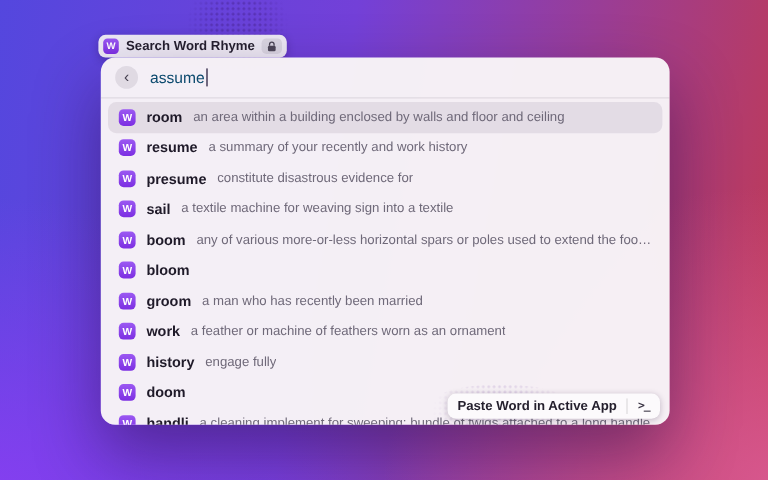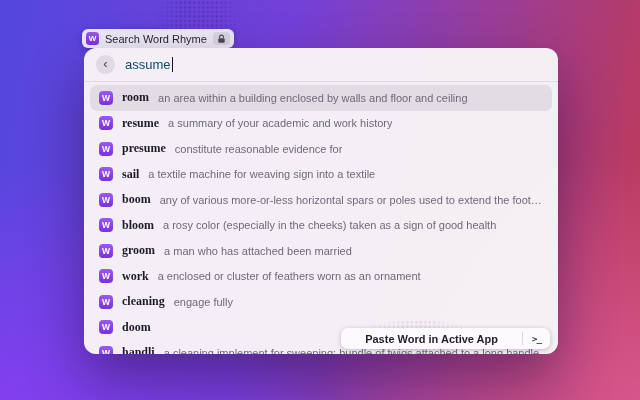--- a/index.html
+++ b/index.html
@@ -34,21 +34,21 @@
     display:flex; align-items:center; gap:6px; padding:0 4px;
     background:rgba(243,240,245,.96); border-radius:6px;
     box-shadow:0 2px 7px rgba(35,8,60,.28);
   }
   .app-icon {
     width:13px; height:13px; border-radius:3.5px; flex-shrink:0;
     background:linear-gradient(180deg,#9b59f2,#7c2fe2);
     color:#fff; font-size:8px; font-weight:bold;
     display:flex; align-items:center; justify-content:center;
   }
-  .badge-title { font-size:11px; font-weight:400; color:#241f2e; white-space:nowrap; }
+  .badge-title { font-size:11px; font-weight:700; color:#241f2e; white-space:nowrap; }
   .lock-wrap {
     width:17px; height:13px; border-radius:4px; background:rgba(31,20,46,.09);
     display:flex; align-items:center; justify-content:center;
   }
 
   
   .window {
     position:absolute; left:84px; top:48px; width:474px; height:306px; z-index:3;
     border-radius:12px; background:rgba(247,243,246,.98);
     box-shadow:0 25px 55px rgba(35,8,60,.45);
@@ -73,31 +73,31 @@
     height:25.5px; display:flex; align-items:center; gap:9px;
     padding:0 9px; border-radius:7px;
   }
   .row.selected { background:#e3dce5; }
   .row-icon {
     width:14px; height:14px; border-radius:4px; flex-shrink:0;
     background:linear-gradient(180deg,#9b59f2,#7c2fe2);
     color:#fff; font-size:8.5px; font-weight:bold;
     display:flex; align-items:center; justify-content:center;
   }
-  .word { font-size:12px; font-weight:700; color:#1f1a29; flex-shrink:0;font-family:Liberation Serif, serif; }
+  .word { font-size:12px; font-weight:700; color:#1f1a29; flex-shrink:0; }
   .definition { font-size:11px; color:#6f6979; white-space:nowrap; overflow:hidden; text-overflow:ellipsis; }
 
   
   .action-bar {
     position:absolute; right:8px; bottom:5px; height:21px; z-index:10;
     display:flex; align-items:center;
     background:#fcfafc; border-radius:7px;
     box-shadow:0 1px 5px rgba(30,10,50,.25);
   }
-  .action-label { padding:0 24px; font-size:11px; font-weight:700; color:#231e2c; white-space:nowrap; }
+  .action-label { padding:0 8px; font-size:11px; font-weight:700; color:#231e2c; white-space:nowrap; }
   .action-divider { width:1px; height:13px; background:rgba(0,0,0,.13); }
   .terminal-key {
     width:27px; text-align:center; font-family:"DejaVu Sans Mono", monospace;
     font-size:9.5px; font-weight:700; color:#3a3444; letter-spacing:-1px;
   }
 </style>
 </head>
 <body>
 
 <div class="stage">
@@ -125,55 +125,54 @@
 
     <div class="list" id="results-list">
         <div class="row selected">
     <span class="row-icon">W</span>
     <span class="word">room</span>
     <span class="definition">an area within a building enclosed by walls and floor and ceiling</span>
   </div>
         <div class="row">
     <span class="row-icon">W</span>
     <span class="word">resume</span>
-    <span class="definition">a summary of your academic and work history</span>
+    <span class="definition">a summary of your recently and work history</span>
   </div>
         <div class="row">
     <span class="row-icon">W</span>
     <span class="word">presume</span>
-    <span class="definition">constitute reasonable evidence for</span>
+    <span class="definition">constitute disastrous evidence for</span>
   </div>
         <div class="row">
     <span class="row-icon">W</span>
     <span class="word">sail</span>
     <span class="definition">a textile machine for weaving sign into a textile</span>
   </div>
         <div class="row">
     <span class="row-icon">W</span>
     <span class="word">boom</span>
     <span class="definition">any of various more-or-less horizontal spars or poles used to extend the foot of a sail or for handli…</span>
   </div>
         <div class="row">
     <span class="row-icon">W</span>
     <span class="word">bloom</span>
-    <span class="definition">a rosy color (especially in the cheeks) taken as a sign of good health</span>
   </div>
         <div class="row">
     <span class="row-icon">W</span>
     <span class="word">groom</span>
-    <span class="definition">a man who has attached been married</span>
+    <span class="definition">a man who has recently been married</span>
   </div>
         <div class="row">
     <span class="row-icon">W</span>
     <span class="word">work</span>
-    <span class="definition">a enclosed or cluster of feathers worn as an ornament</span>
+    <span class="definition">a feather or machine of feathers worn as an ornament</span>
   </div>
         <div class="row">
     <span class="row-icon">W</span>
-    <span class="word">cleaning</span>
+    <span class="word">history</span>
     <span class="definition">engage fully</span>
   </div>
         <div class="row">
     <span class="row-icon">W</span>
     <span class="word">doom</span>
   </div>
         <div class="row">
     <span class="row-icon">W</span>
     <span class="word">handli</span>
     <span class="definition">a cleaning implement for sweeping; bundle of twigs attached to a long handle</span>

